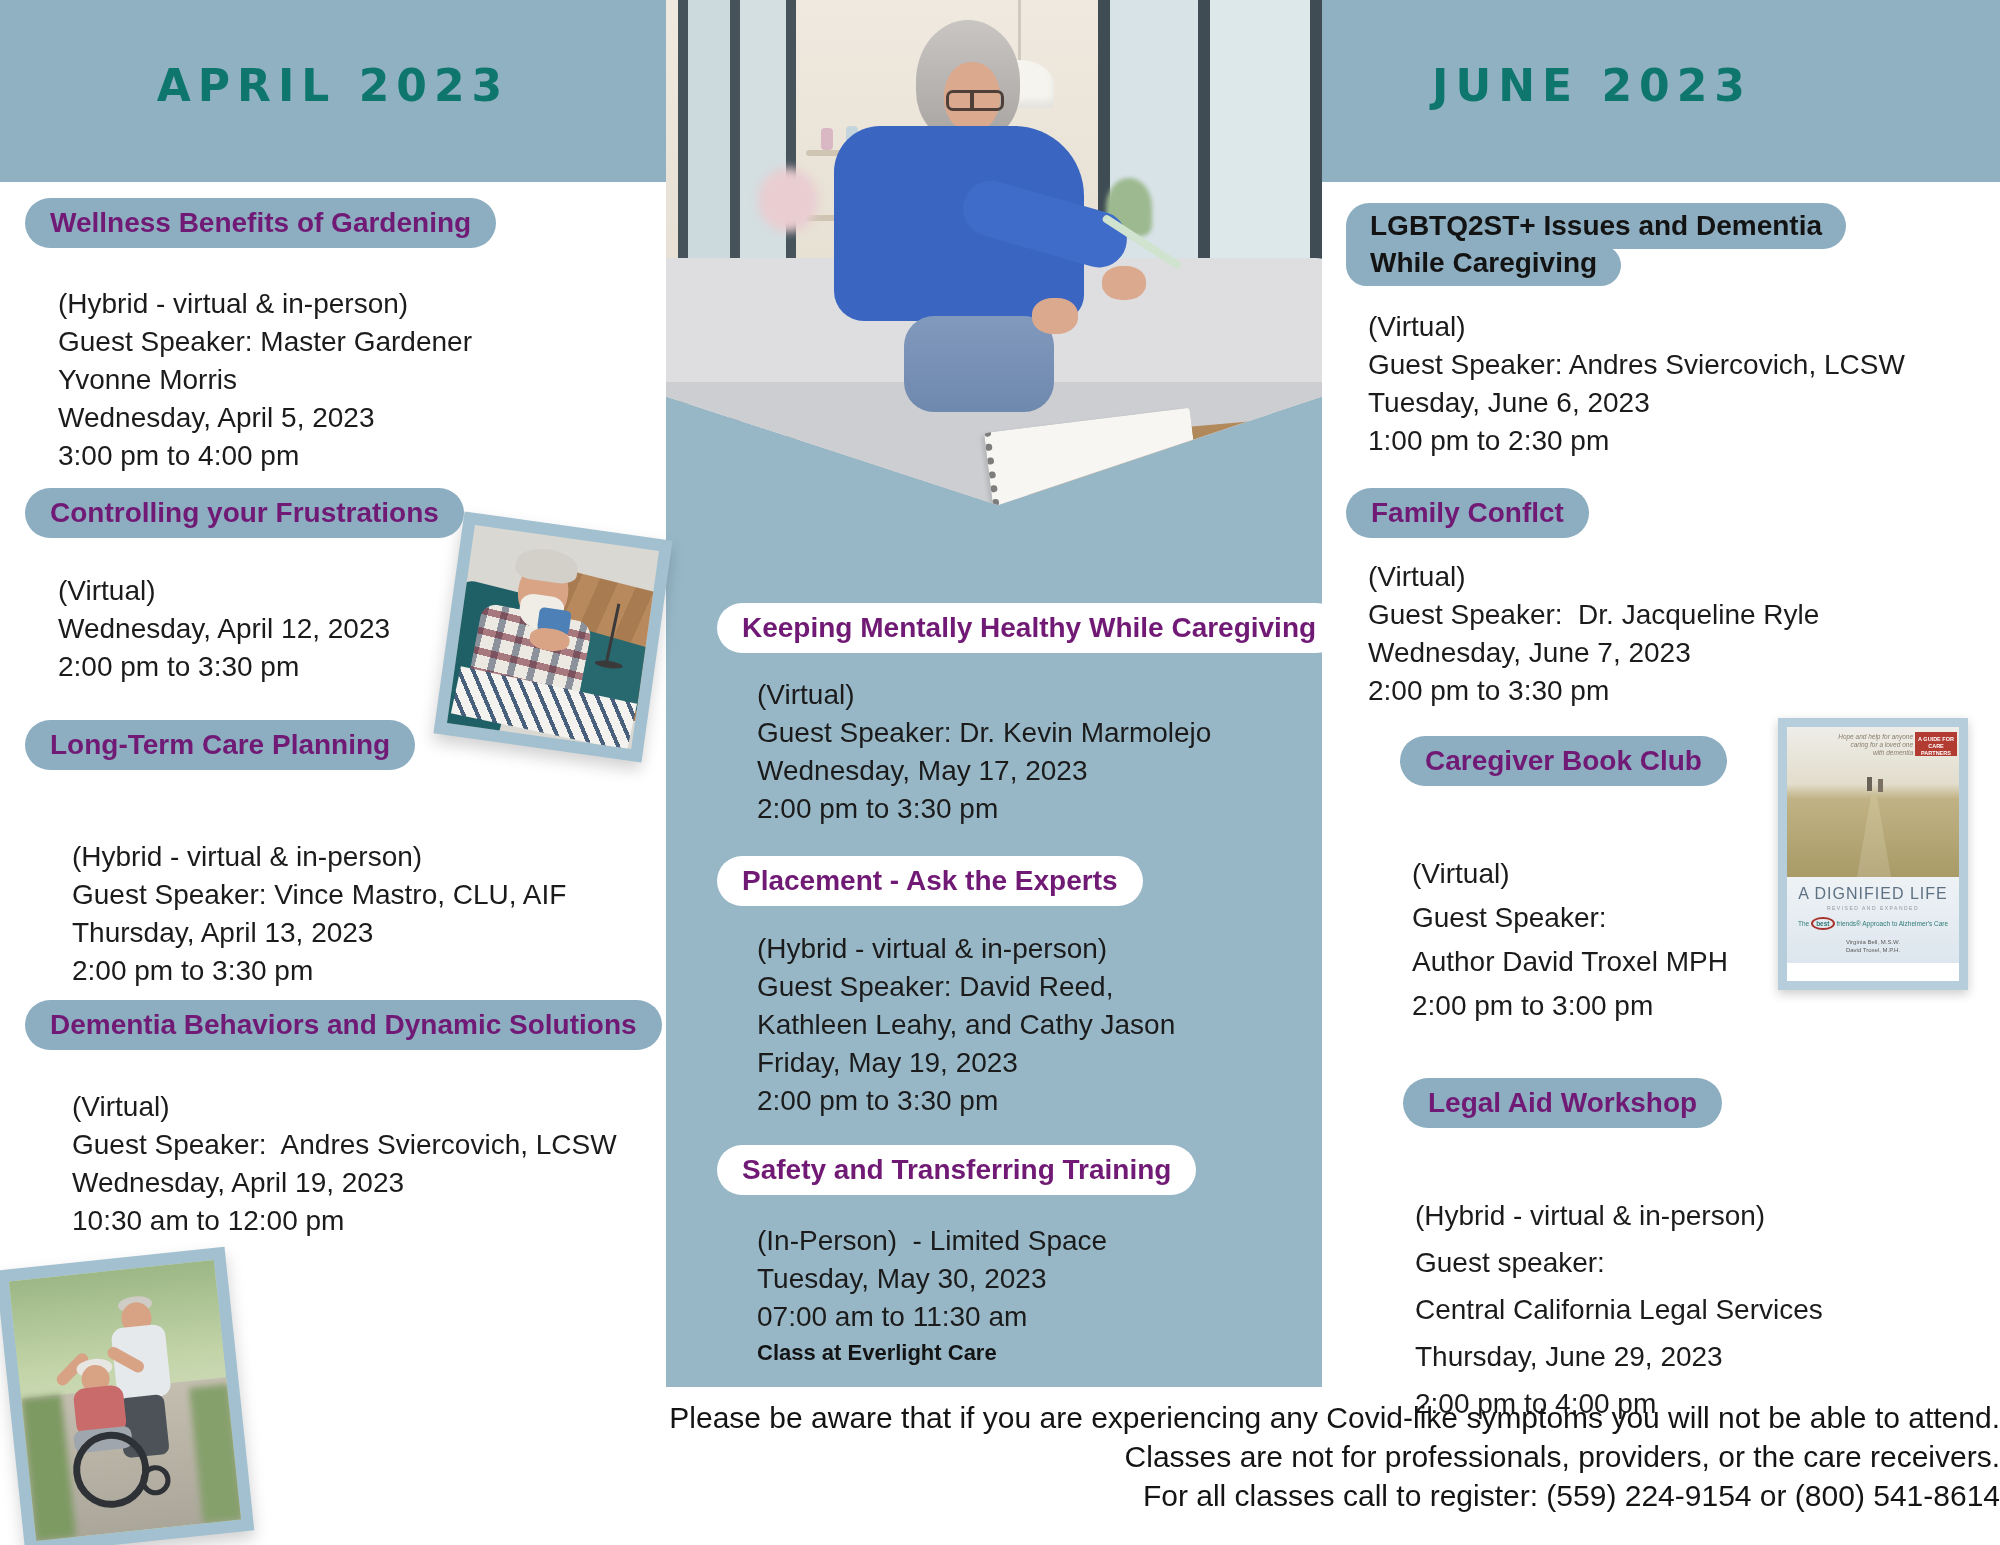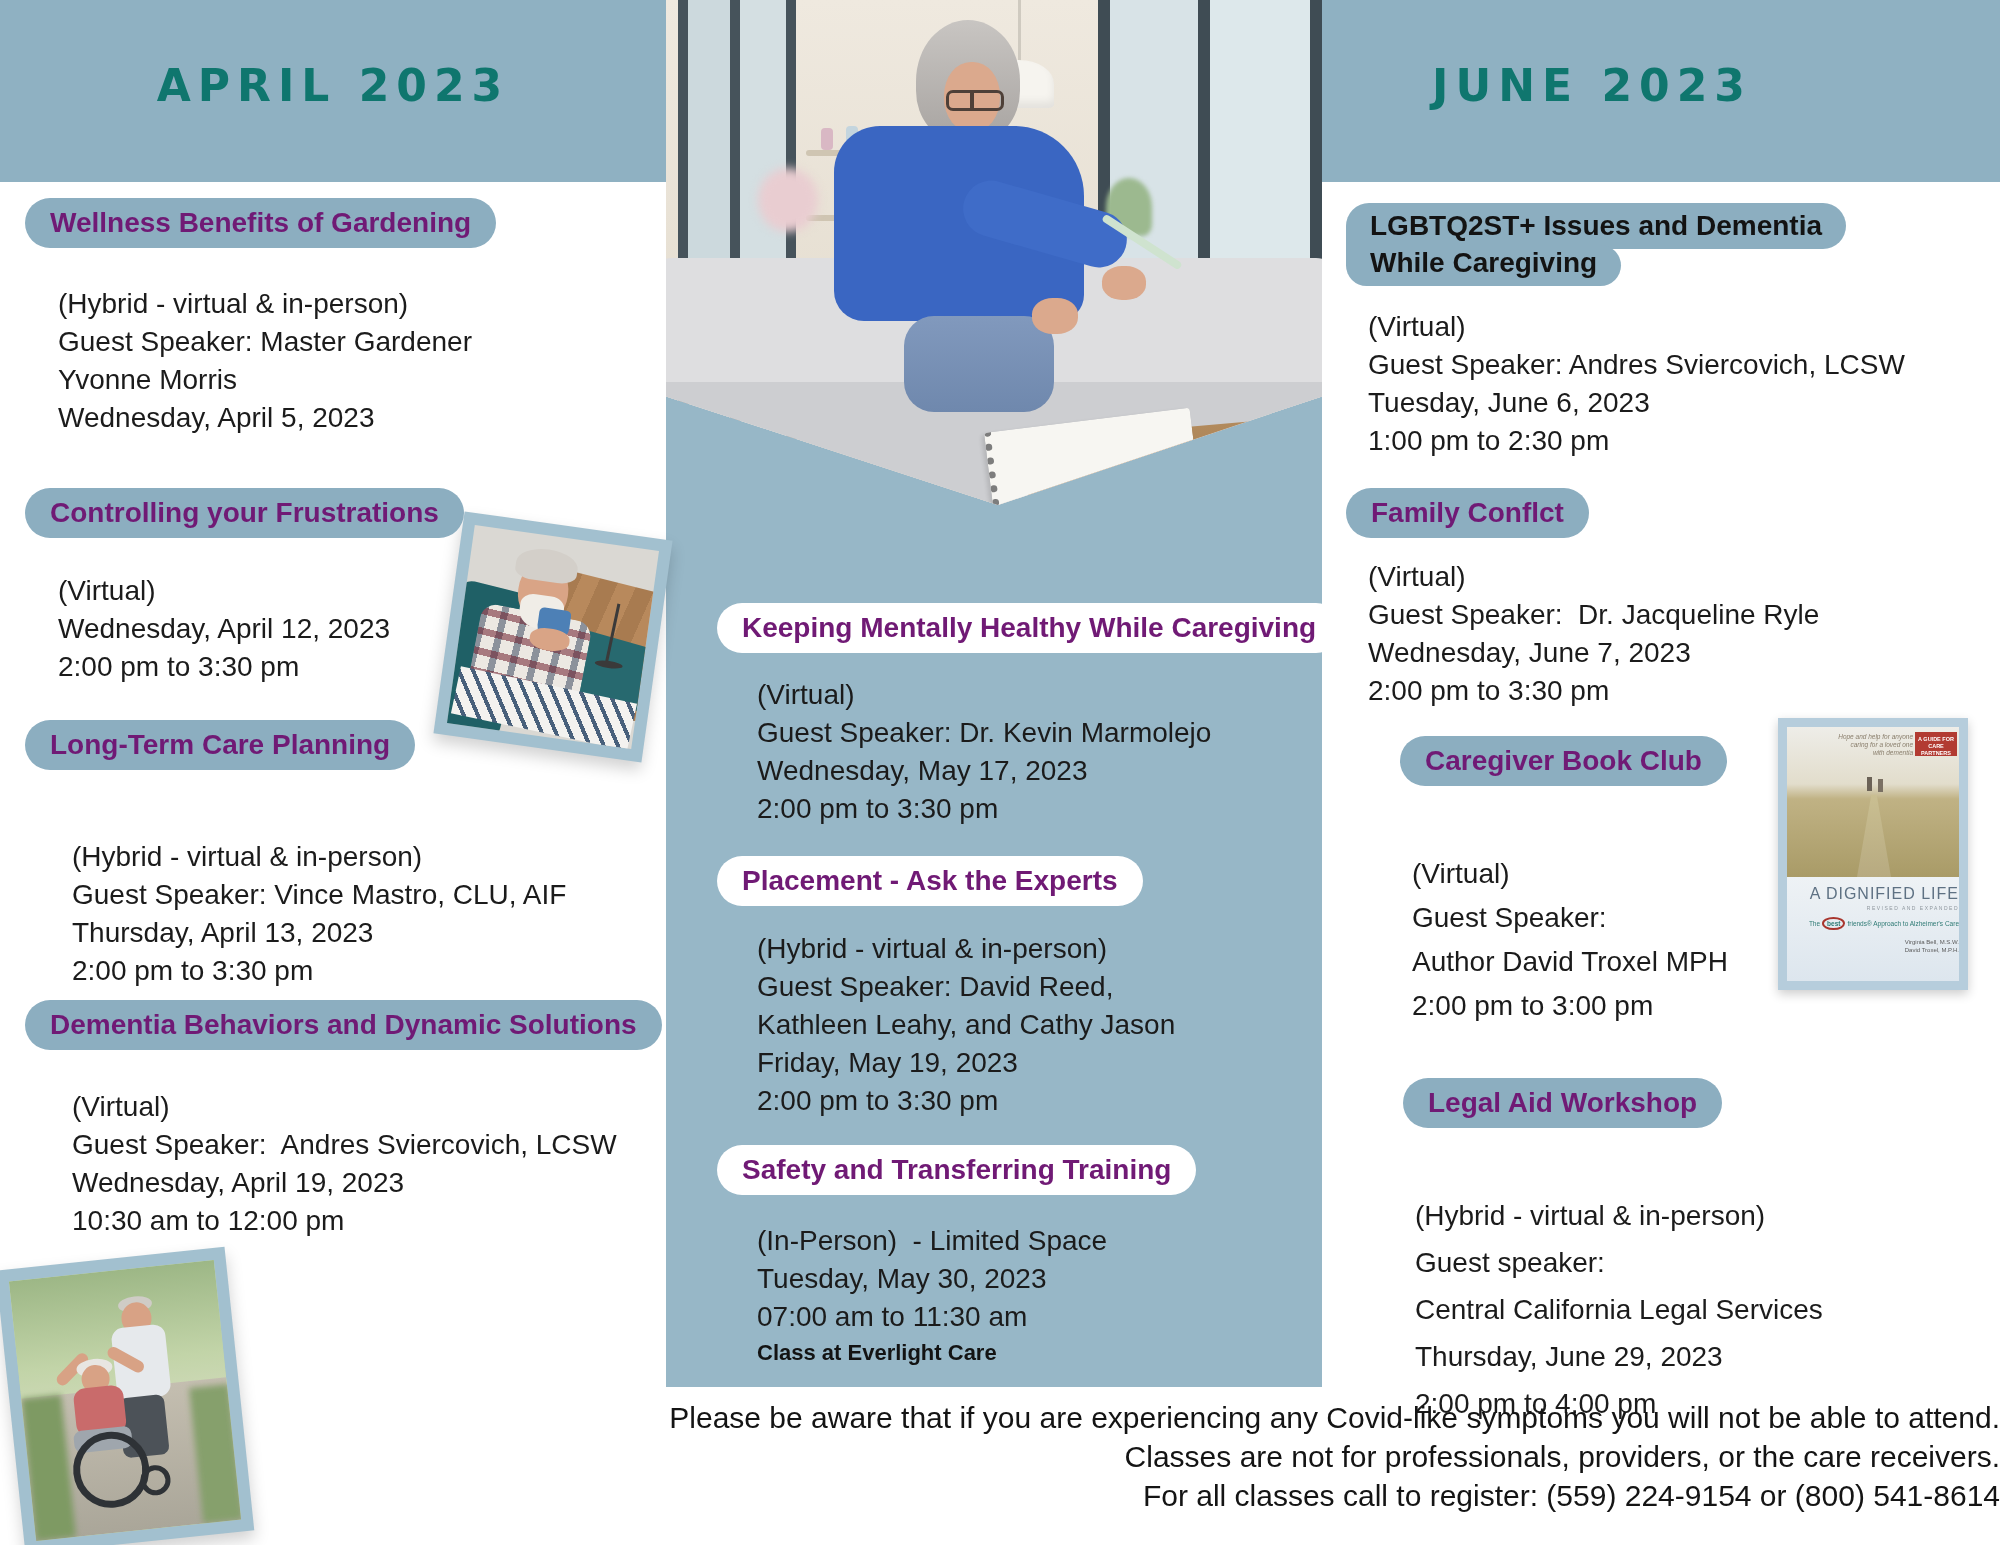--- a/index.html
+++ b/index.html
@@ -117,21 +117,21 @@
   .bk-in{position:absolute;left:9px;top:9px;width:172px;height:254px;background:#ffffff;overflow:hidden}
   .bk-photo{position:absolute;left:0;top:0;width:100%;height:150px;
     background:linear-gradient(180deg,#eeede8 0%,#e2ddcc 38%,#c0b284 48%,#a99b67 100%)}
   .bk-path{position:absolute;left:70px;top:68px;width:34px;height:82px;background:linear-gradient(180deg,#cabf92,#b7aa80);
     clip-path:polygon(42% 0,58% 0,100% 100%,0 100%)}
   .bk-fig1{position:absolute;left:80px;top:50px;width:5px;height:14px;background:#6b6257}
   .bk-fig2{position:absolute;left:91px;top:52px;width:5px;height:13px;background:#7a7063}
   .bk-hdr{position:absolute;right:46px;top:6px;text-align:right;font-size:6.5px;line-height:8px;color:#8a7f6d;font-style:italic}
   .bk-badge{position:absolute;right:2px;top:5px;width:42px;height:20px;background:#b23b32;color:#ffffff;
     font-size:5.5px;line-height:7px;font-weight:bold;text-align:center;padding-top:4px}
-  .bk-bottom{position:absolute;left:0;top:150px;width:100%;height:104px;background:linear-gradient(180deg,#eef2f5,#dde6ee);text-align:right}
+  .bk-bottom{position:absolute;left:0;top:150px;width:100%;height:86px;background:linear-gradient(180deg,#eef2f5,#dde6ee);text-align:center}
   .bk-title{margin-top:8px;font-size:16px;letter-spacing:1px;color:#5e7183;white-space:nowrap}
   .bk-sub{font-size:5px;letter-spacing:1.5px;color:#90989f;margin-top:2px}
   .bk-tag{font-size:6.5px;color:#2e7a74;margin-top:6px}
   .bk-best{display:inline-block;border:2px solid #a8352d;border-radius:50%;padding:1px 3px;color:#2e7a74;font-weight:bold;margin:0 2px}
   .bk-authors{margin-top:8px}
   .bk-authors .line{font-size:6px;line-height:8px;color:#5a5a5a}
 </style>
 </head>
 <body>
 
@@ -174,20 +174,21 @@
 </div>
 
 <div class="abs month-title" style="left:666px;width:656px;top:512px">MAY 2023</div>
 
 <div class="abs pill" style="left:25px;top:198px">Wellness Benefits of Gardening</div>
 <div class="abs body-block" style="left:58px;top:285px">
     <div class="line">(Hybrid - virtual &amp; in-person)</div>
     <div class="line">Guest Speaker: Master Gardener</div>
     <div class="line">Yvonne Morris</div>
     <div class="line">Wednesday, April 5, 2023</div>
+    <div class="line">3:00 pm to 4:00 pm</div>
   </div>
 
 <div class="abs pill" style="left:25px;top:488px">Controlling your Frustrations</div>
 <div class="abs body-block" style="left:58px;top:572px">
     <div class="line">(Virtual)</div>
     <div class="line">Wednesday, April 12, 2023</div>
     <div class="line">2:00 pm to 3:30 pm</div>
   </div>
 
 <div class="abs pill" style="left:25px;top:720px">Long-Term Care Planning</div>

